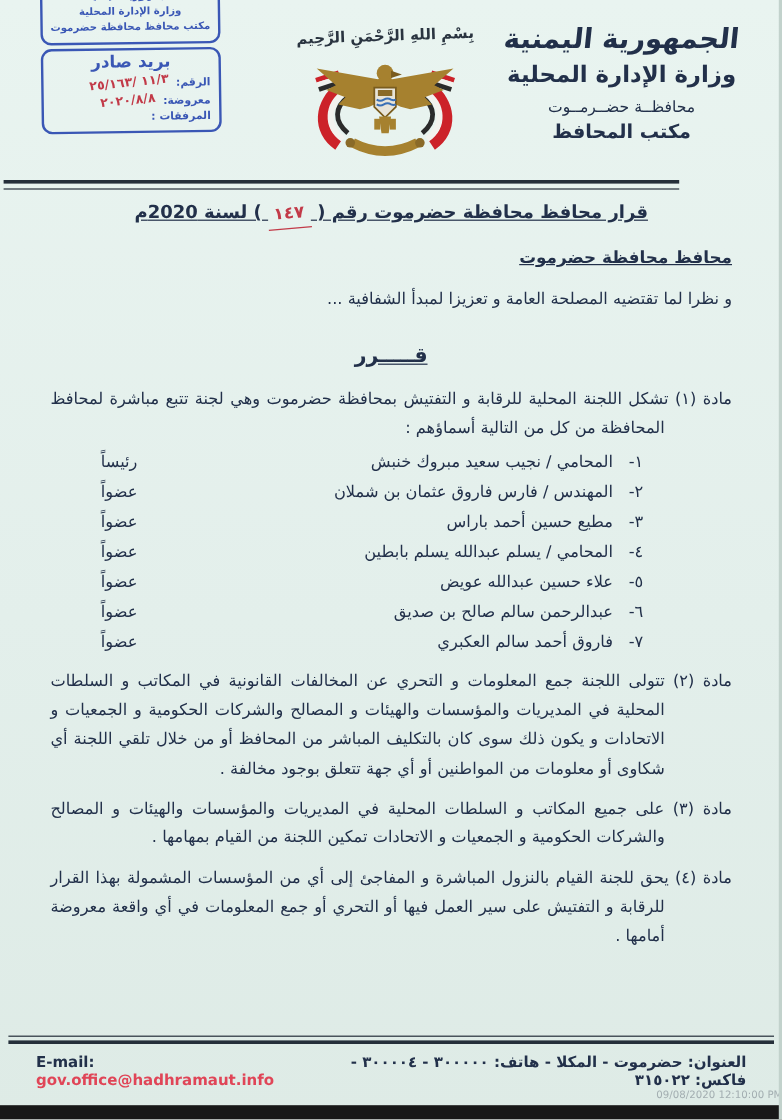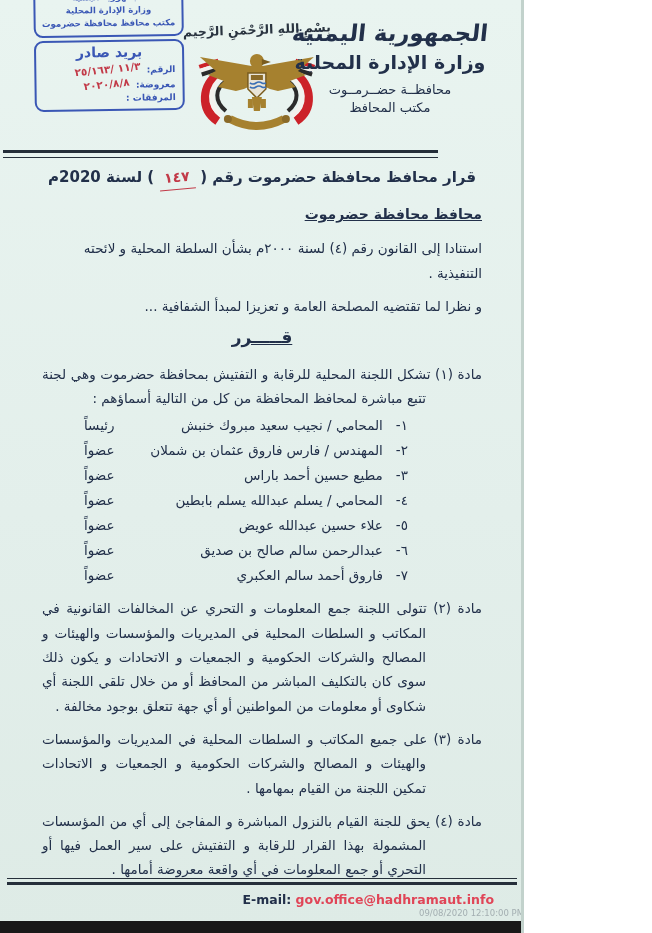--- a/index.html
+++ b/index.html
@@ -1,62 +1,62 @@
 <!DOCTYPE html>
 <html lang="ar"><head>
 <meta charset="utf-8">
 <style>
   html,body{margin:0;padding:0;}
   .page{
-    width:524px;height:933px;position:relative;overflow:hidden;
+    width:652px;height:933px;position:relative;overflow:hidden;
     background:linear-gradient(180deg,#e9f4f0 0%,#e3efeb 55%,#deebe6 100%);
     font-family:"DejaVu Sans", sans-serif;
     color:#22304a;direction:rtl;
   }
   .page::after{content:"";position:absolute;top:0;right:0;width:3px;height:100%;background:#c2d2cc;}
   
   .header{position:relative;height:150px;}
   .stamp{
     position:absolute;top:-16px;left:34px;width:150px;
     color:#3a57b5;text-align:center;transform:rotate(-0.8deg);
   }
   .stamp-box1{border:2px solid #3a57b5;border-radius:9px;padding:5px 3px 4px;font-size:8.5px;font-weight:bold;line-height:1.55;}
   .stamp-box2{border:2px solid #3a57b5;border-radius:9px;margin-top:3px;padding:2px 7px 6px;text-align:right;}
   .stamp-title{font-size:14px;font-weight:bold;text-align:center;letter-spacing:1px;}
   .stamp-row{display:flex;align-items:baseline;gap:6px;font-size:9px;font-weight:bold;margin-top:3px;}
   .hand{color:#c23a48;font-size:10.5px;font-weight:bold;transform:rotate(-5deg);display:inline-block;letter-spacing:1px;}
   .header-right{position:absolute;top:20px;right:26px;width:216px;text-align:center;}
   .hr-country{font-size:23px;font-weight:bold;transform:skewX(-6deg);}
   .hr-ministry{font-size:19px;font-weight:bold;margin-top:5px;}
   .hr-gov{font-size:13px;font-weight:normal;margin-top:9px;}
-  .hr-office{font-size:13px;font-weight:normal;margin-top:3px;}
+  .hr-office{font-size:16px;font-weight:bold;margin-top:3px;}
   .header-center{position:absolute;top:22px;left:50%;transform:translateX(-53%);width:170px;text-align:center;}
   .bismillah{font-size:12.5px;font-weight:bold;transform:rotate(-2deg);color:#2a3440;}
   .rule-double{margin:0 86px 0 3px;height:4px;border-top:3px solid #252f3a;border-bottom:1.5px solid #252f3a;}
   
   .main{padding:7px 42px 0 42px;font-size:13.5px;line-height:1.8;}
   .title-block{text-align:center;font-weight:bold;font-size:15px;line-height:1.65;}
-  .title-line{}
+  .title-line{text-decoration:underline;}
   .red-number{
     color:#c23a48;display:inline-block;transform:rotate(-5deg);
     border-bottom:1.5px solid #c23a48;padding:0 5px;font-size:14px;text-decoration:none;
   }
   .salutation{margin-top:12px;font-weight:bold;text-decoration:underline;font-size:14px;}
   .preamble{margin-top:9px;}
-  .decision-word{text-align:center;font-weight:bold;font-size:17px;text-decoration:underline;margin-top:4px;}
+  .decision-word{text-align:center;font-weight:bold;font-size:17px;text-decoration:underline;margin-top:20px;}
   .article{margin-top:9px;text-align:justify;padding-right:56px;text-indent:-56px;}
   .members{margin:3px 0 6px;padding-right:74px;padding-left:22px;}
   .member-row{display:flex;justify-content:space-between;align-items:baseline;margin:1px 0;line-height:1.78;}
   .m-left{display:flex;gap:13px;}
   .m-num{font-weight:normal;}
   .m-role{font-weight:normal;margin-left:20px;}
   
   .footer{position:absolute;left:0;right:0;bottom:0;}
   .footer-rule{margin:0 7px;height:3px;border-top:1.5px solid #252f3a;border-bottom:3px solid #252f3a;}
-  .contact-line{display:flex;direction:ltr;justify-content:flex-end;align-items:baseline;gap:16px;padding:7px 30px 0;font-size:12.5px;font-weight:bold;}
+  .contact-line{display:flex;direction:ltr;justify-content:center;align-items:baseline;gap:16px;padding:7px 30px 0;font-size:12.5px;font-weight:bold;}
   .email-label{color:#22304a;}
   .email{color:#e04557;}
   .address{direction:rtl;color:#22304a;}
   .timestamp{direction:ltr;text-align:right;color:#a3aeb1;font-size:8.5px;margin-top:1px;}
   .bottom-bar{height:12px;background:#181818;margin-top:3px;}
 </style>
 </head>
 <body>
 
 <div class="page">
@@ -144,21 +144,20 @@
   <div class="main">
 
     <div class="title-block">
       <div>
         <span class="title-line">قرار محافظ محافظة حضرموت رقم ( </span><span class="red-number">١٤٧</span><span class="title-line"> ) لسنة 2020م</span>
       </div>
     </div>
 
     <div class="salutation">محافظ محافظة حضرموت</div>
 
-    <div class="preamble">استنادا إلى القانون رقم (٤) لسنة ٢٠٠٠م بشأن السلطة المحلية و لائحته التنفيذية .</div>
     <div class="preamble">و نظرا لما تقتضيه المصلحة العامة و تعزيزا لمبدأ الشفافية ...</div>
 
     <div class="decision-word">قـــــرر</div>
 
     <div class="article">مادة (١) تشكل اللجنة المحلية للرقابة و التفتيش بمحافظة حضرموت وهي لجنة تتبع مباشرة لمحافظ المحافظة من كل من التالية أسماؤهم :</div>
 
     <div class="members">
       <div class="member-row">
         <span class="m-left">
             <span class="m-num">١-</span>
@@ -215,18 +214,19 @@
     <div class="article">مادة (٤) يحق للجنة القيام بالنزول المباشرة و المفاجئ إلى أي من المؤسسات المشمولة بهذا القرار للرقابة و التفتيش على سير العمل فيها أو التحري أو جمع المعلومات في أي واقعة معروضة أمامها .</div>
   </div>
 
   <div class="footer">
     <div class="footer-rule"></div>
     <div class="contact-line">
       <span>
         <span class="email-label">E-mail:</span>
         <span class="email">gov.office@hadhramaut.info</span>
       </span>
+      <span class="address">العنوان: حضرموت - المكلا - هاتف: ٣٠٠٠٠٠ - ٣٠٠٠٠٤ - فاكس: ٣١٥٠٢٢</span>
     </div>
     <div class="timestamp">09/08/2020 12:10:00 PM</div>
     <div class="bottom-bar"></div>
   </div>
 
 </div>
 
 </body></html>

